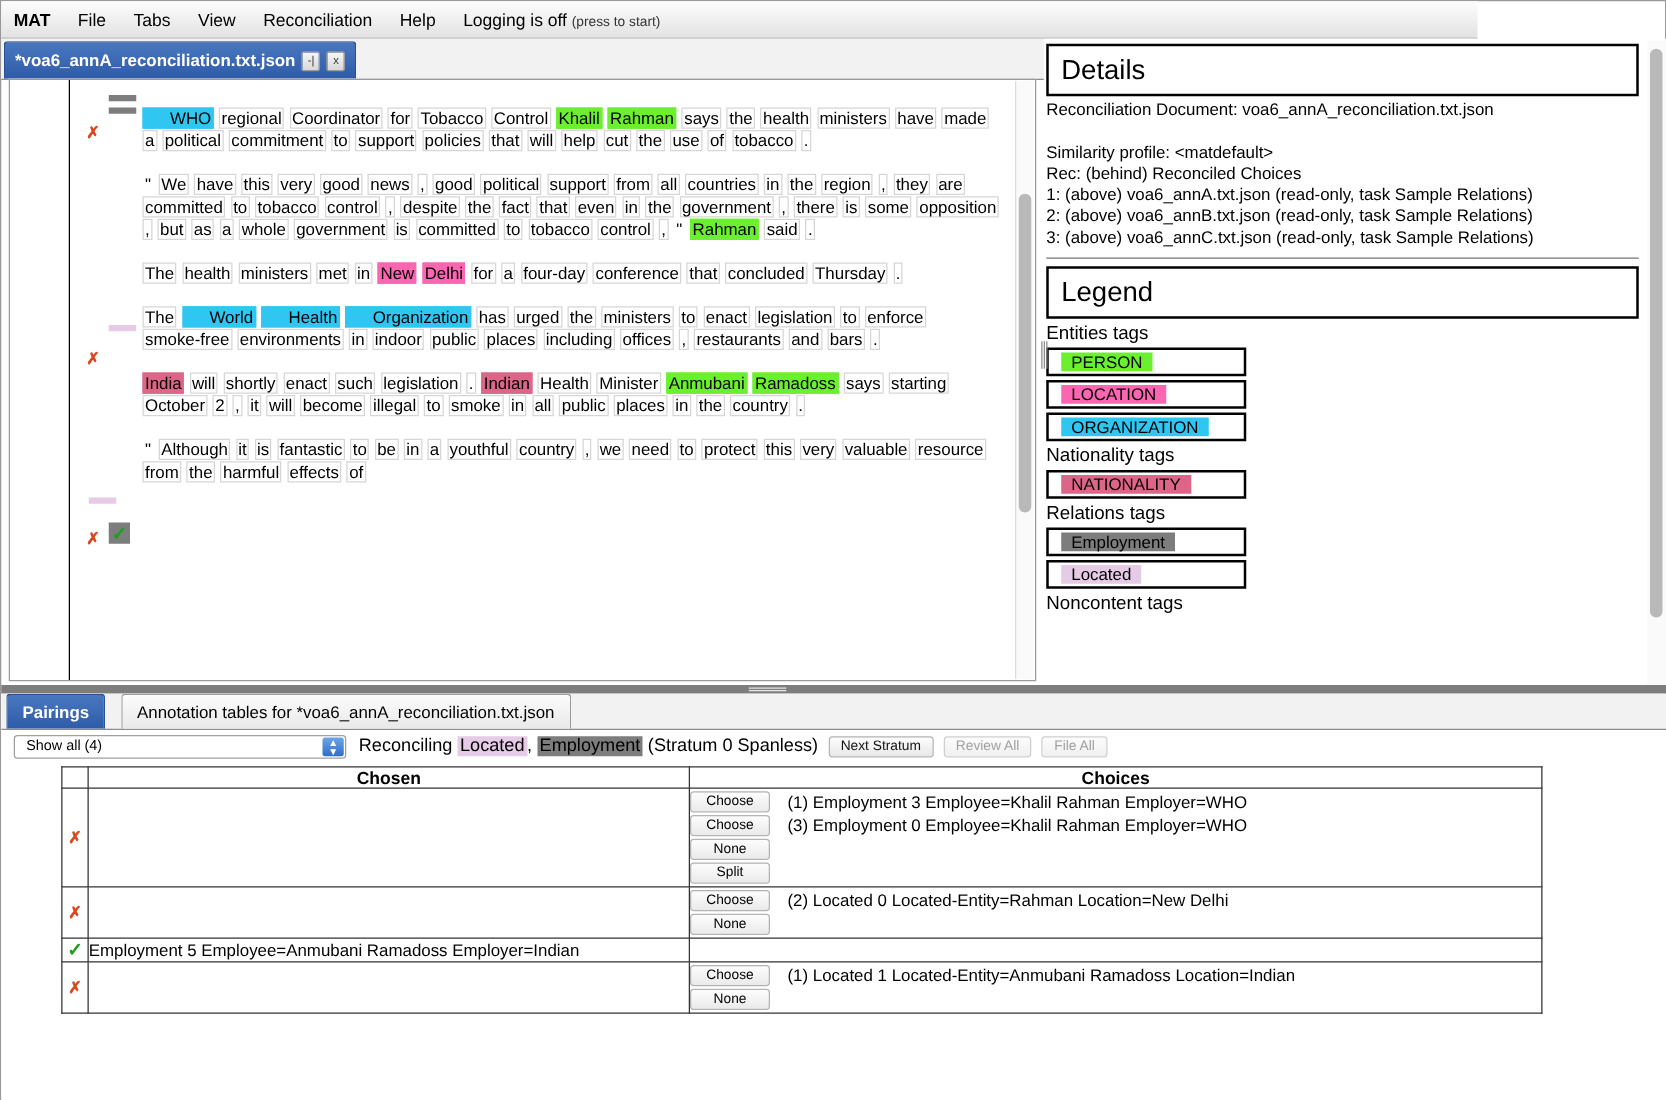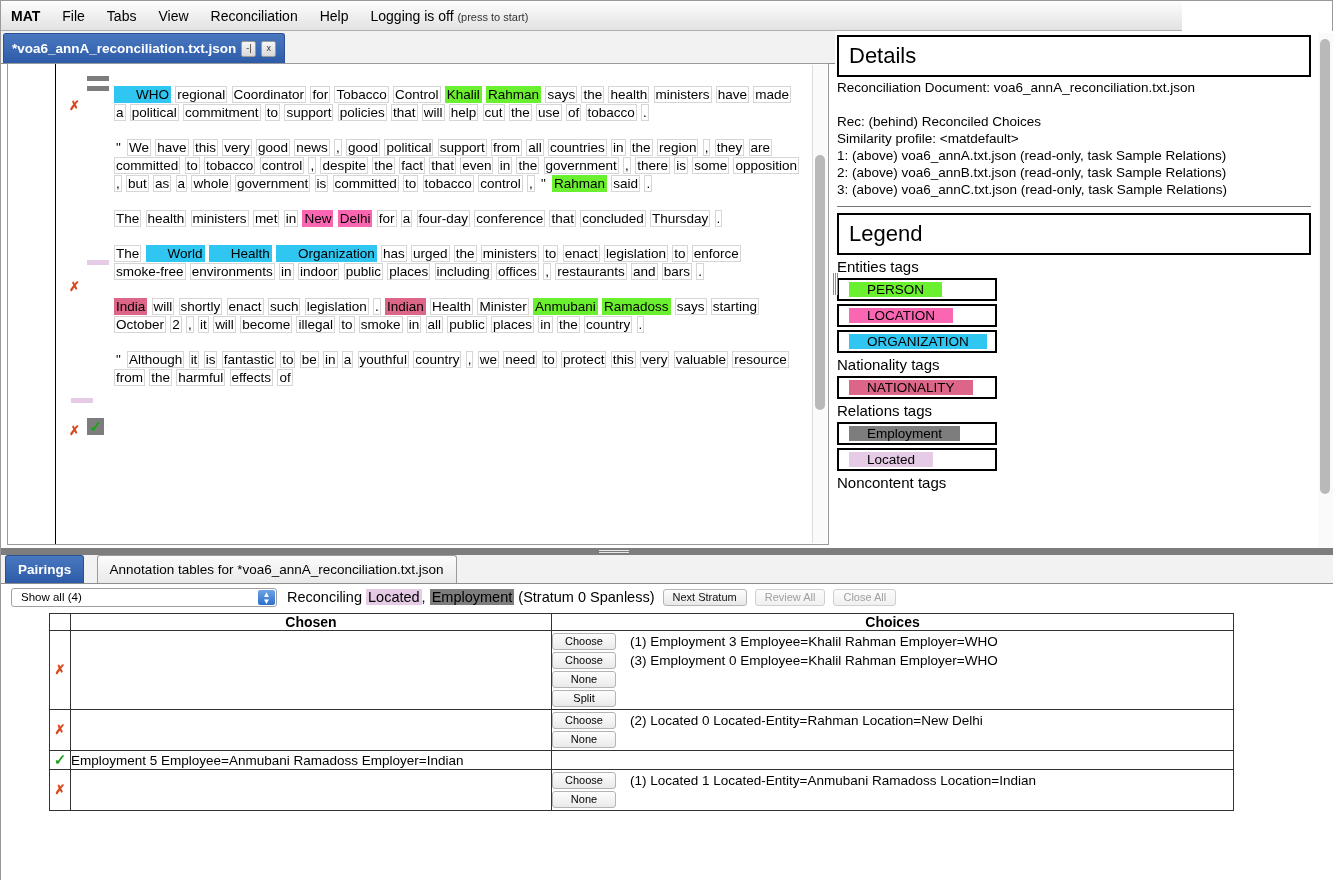--- a/index.html
+++ b/index.html
@@ -96,21 +96,21 @@
     border:2px solid #000;padding:6px 10px;font-size:22px;background:#fff;
     margin-bottom:2px;box-sizing:border-box;width:474px;
   }
   .sideline{font-size:13.5px;line-height:17px;white-space:nowrap;}
   .hr{border:none;border-top:1px solid #777;margin:8px 0 6px 0;width:474px;}
   .legsec{font-size:15px;margin:3px 0 3px 0;}
   .legitem{
     border:2px solid #000;background:#fff;width:160px;
     padding:2px 0 2px 10px;margin:0 0 3px 0;box-sizing:border-box;font-size:13.5px;
   }
-  .legswatch{padding:0 18px;}
+  .legswatch{padding:0 8px;}
   .sw-person{background:#6bf030;}
   .sw-location{background:#fb66b3;}
   .sw-org{background:#2fc6f2;}
   .sw-nat{background:#dd6688;}
   .sw-emp{background:#7d7d7d;}
   .sw-loc2{background:#e5cbe5;}
   .sidescroll{
     position:absolute;right:1px;top:2px;width:15px;height:516px;background:#fafafa;
   }
   .sidescroll .thumb{position:absolute;left:2px;top:6px;width:10px;height:455px;
@@ -228,22 +228,22 @@
       <div class="thumb"></div>
     </div>
   </div>
 
   <div class="sidepanel">
     <div class="sideinner" id="sideinner">
       <div class="boxhdr">Details</div>
       <div id="details-lines">
           <div class="sideline">Reconciliation Document: voa6_annA_reconciliation.txt.json</div>
           <div class="sideline">&nbsp;</div>
+          <div class="sideline">Similarity profile: &lt;matdefault&gt;</div>
           <div class="sideline">Rec: (behind) Reconciled Choices</div>
-          <div class="sideline">Similarity profile: &lt;matdefault&gt;</div>
           <div class="sideline">1: (above) voa6_annA.txt.json (read-only, task Sample Relations)</div>
           <div class="sideline">2: (above) voa6_annB.txt.json (read-only, task Sample Relations)</div>
           <div class="sideline">3: (above) voa6_annC.txt.json (read-only, task Sample Relations)</div>
         </div>
       <hr class="hr">
       <div class="boxhdr">Legend</div>
       <div id="legend-body">
           <div class="legsec">Entities tags</div>
           <div class="legitem"><span class="legswatch sw-person">PERSON</span></div>
           <div class="legitem"><span class="legswatch sw-location">LOCATION</span></div>
@@ -289,21 +289,21 @@
         <span class="arrows">▲<br>▼</span>
       </div>
       <div class="reclabel">
         <span>Reconciling</span>
         <span class="chip located">Located</span><span>,</span>
         <span class="chip employment">Employment</span>
         <span>(Stratum 0 Spanless)</span>
       </div>
       <div class="tbtn">Next Stratum</div>
       <div class="tbtn dim">Review All</div>
-      <div class="tbtn dim">Close All</div>
+      <div class="tbtn dim">File All</div>
     </div>
 
     <div class="tblwrap">
       <table class="pairs">
         <thead>
           <tr>
             <th class="c-mark"></th>
             <th class="c-chosen">Chosen</th>
             <th class="c-choices">Choices</th>
           </tr>

